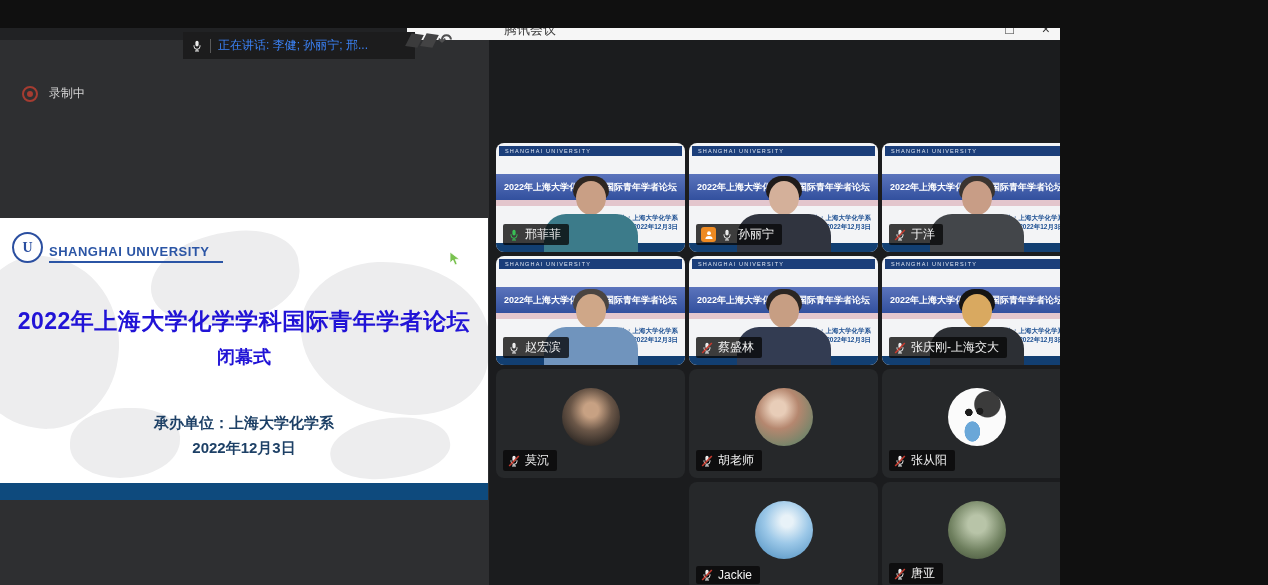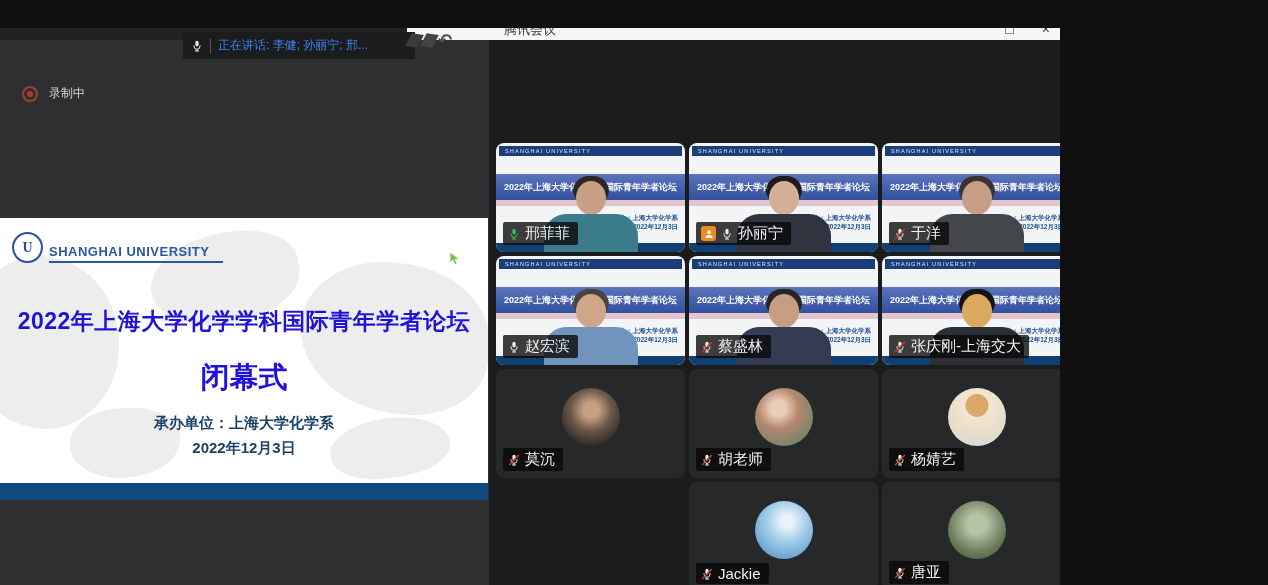--- a/index.html
+++ b/index.html
@@ -39,21 +39,21 @@
   .slide{position:absolute;left:0;top:178px;width:488px;height:265px;background:#ffffff;overflow:hidden;}
   .blob{position:absolute;background:#ededee;}
   .slide-logo{position:absolute;left:12px;top:14px;display:flex;align-items:flex-end;gap:6px;}
   .emblem{width:27px;height:27px;border:2px solid #2b4fa0;border-radius:50%;background:#fff;
           display:flex;align-items:center;justify-content:center;font-weight:bold;color:#2b4fa0;font-size:14px;
           font-family:"Liberation Serif","DejaVu Serif",serif;}
   .logo-text{font-size:13px;font-weight:bold;color:#2b55a5;letter-spacing:.5px;border-bottom:2px solid #2b55a5;
              padding:0 14px 2px 0;}
   .slide-title{position:absolute;left:0;top:88px;width:100%;text-align:center;font-size:23px;font-weight:bold;
                color:#2113d6;letter-spacing:.5px;}
-  .slide-sub{position:absolute;left:0;top:140px;width:100%;text-align:center;font-size:29px;font-weight:bold;color:#2113d6;}
+  .slide-sub{position:absolute;left:0;top:127px;width:100%;text-align:center;font-size:18px;font-weight:bold;color:#2113d6;}
   .slide-org{position:absolute;left:0;top:196px;width:100%;text-align:center;font-size:15px;font-weight:bold;color:#1d4066;}
   .slide-date{position:absolute;left:0;top:221px;width:100%;text-align:center;font-size:15px;font-weight:bold;color:#1d4066;}
   .slide-bar{position:absolute;left:0;top:443px;width:488px;height:17px;background:#0e4a7d;}
   .cursor{position:absolute;left:449px;top:212px;z-index:3;}
 
   
   .grid-row{position:absolute;left:7px;width:768px;display:flex;gap:4px;}
   .row-0{top:103px;} .row-1{top:216px;} .row-2{top:329px;} .row-3{top:442px;justify-content:center;}
   .tile{position:relative;width:189px;height:109px;background:#26282a;border-radius:8px;overflow:hidden;
         box-sizing:border-box;flex:0 0 auto;}
@@ -79,21 +79,21 @@
   .torso{position:absolute;bottom:0;left:50%;transform:translateX(-50%);width:94px;height:38px;
          border-radius:22px 22px 0 0;}
 
   
   .avatar{position:absolute;left:50%;top:19px;transform:translateX(-50%);width:58px;height:58px;border-radius:50%;
           background:#555;}
 
   
   .name-label{position:absolute;left:7px;bottom:7px;display:flex;align-items:center;gap:5px;
               background:rgba(8,8,8,.78);border-radius:2px;padding:2px 8px 2px 5px;z-index:3;}
-  .pname{font-size:15px;color:#f2f2f2;white-space:nowrap;}
+  .pname{font-size:12px;color:#f2f2f2;white-space:nowrap;}
   .badge{width:15px;height:15px;border-radius:3px;background:#ee8a22;display:flex;align-items:center;justify-content:center;}
   .mic{width:12px;height:12px;}
   .mic .mbody{fill:#ececec;} .mic .mstroke{stroke:#ececec;}
   .mic.green .mbody{fill:#38c155;} .mic.green .mstroke{stroke:#38c155;}
   .mic .slash{display:none;}
   .mic.muted .slash{display:block;}
 </style>
 </head>
 <body>
 
@@ -392,20 +392,35 @@
         <path class="mstroke" d="M3,5.3 v1 a3,3 0 0 0 6,0 v-1" fill="none" stroke-width="1"></path>
         <line class="mstroke" x1="6" y1="9.3" x2="6" y2="11" stroke-width="1"></line>
         <line class="mstroke" x1="4" y1="11" x2="8" y2="11" stroke-width="1"></line>
         <line class="slash" x1="1.2" y1="11" x2="10.8" y2="1" stroke="#c43a2e" stroke-width="1.6"></line>
       </svg>
       <span class="pname">胡老师</span>
     </div>
   </div>
         <div class="tile">
 
+    <div class="avatar" style="background: radial-gradient(circle at 36% 42%, rgb(28, 28, 28) 7%, rgba(0, 0, 0, 0) 8%), radial-gradient(circle at 55% 40%, rgb(28, 28, 28) 7%, rgba(0, 0, 0, 0) 8%), radial-gradient(at 42% 75%, rgb(106, 167, 216) 16%, rgba(0, 0, 0, 0) 17%), radial-gradient(circle at 68% 28%, rgb(59, 59, 59) 22%, rgb(251, 251, 251) 24%);"></div>
+    <div class="name-label">
+
+      <svg class="mic muted" viewBox="0 0 12 12">
+        <rect class="mbody" x="4.4" y="0.8" width="3.2" height="5.6" rx="1.6"></rect>
+        <path class="mstroke" d="M3,5.3 v1 a3,3 0 0 0 6,0 v-1" fill="none" stroke-width="1"></path>
+        <line class="mstroke" x1="6" y1="9.3" x2="6" y2="11" stroke-width="1"></line>
+        <line class="mstroke" x1="4" y1="11" x2="8" y2="11" stroke-width="1"></line>
+        <line class="slash" x1="1.2" y1="11" x2="10.8" y2="1" stroke="#c43a2e" stroke-width="1.6"></line>
+      </svg>
+      <span class="pname">张从阳</span>
+    </div>
+  </div>
+        <div class="tile">
+
     <div class="avatar" style="background: radial-gradient(circle at 50% 30%, rgb(220, 168, 106) 22%, rgb(240, 230, 210) 24%, rgb(232, 221, 200) 60%, rgb(207, 216, 226) 100%);"></div>
     <div class="name-label">
 
       <svg class="mic muted" viewBox="0 0 12 12">
         <rect class="mbody" x="4.4" y="0.8" width="3.2" height="5.6" rx="1.6"></rect>
         <path class="mstroke" d="M3,5.3 v1 a3,3 0 0 0 6,0 v-1" fill="none" stroke-width="1"></path>
         <line class="mstroke" x1="6" y1="9.3" x2="6" y2="11" stroke-width="1"></line>
         <line class="mstroke" x1="4" y1="11" x2="8" y2="11" stroke-width="1"></line>
         <line class="slash" x1="1.2" y1="11" x2="10.8" y2="1" stroke="#c43a2e" stroke-width="1.6"></line>
       </svg>

